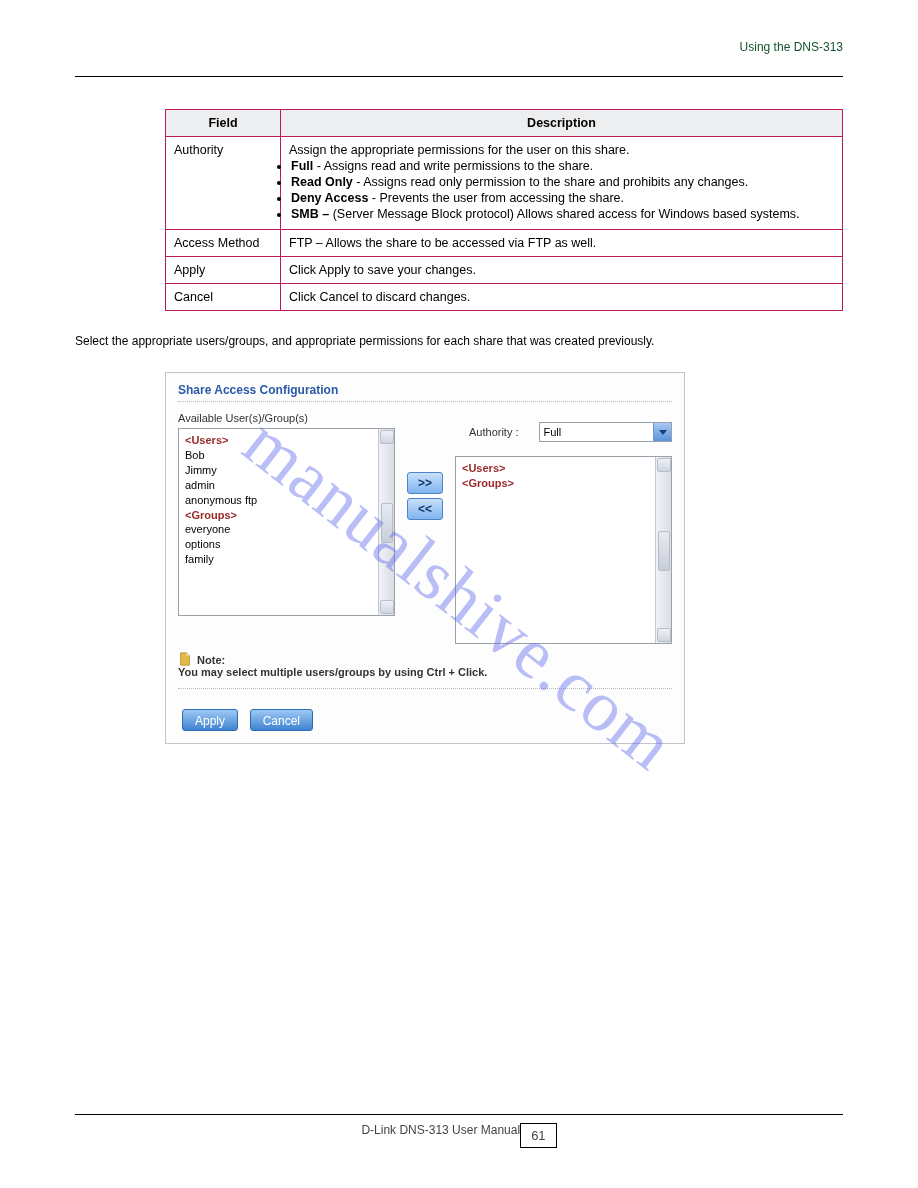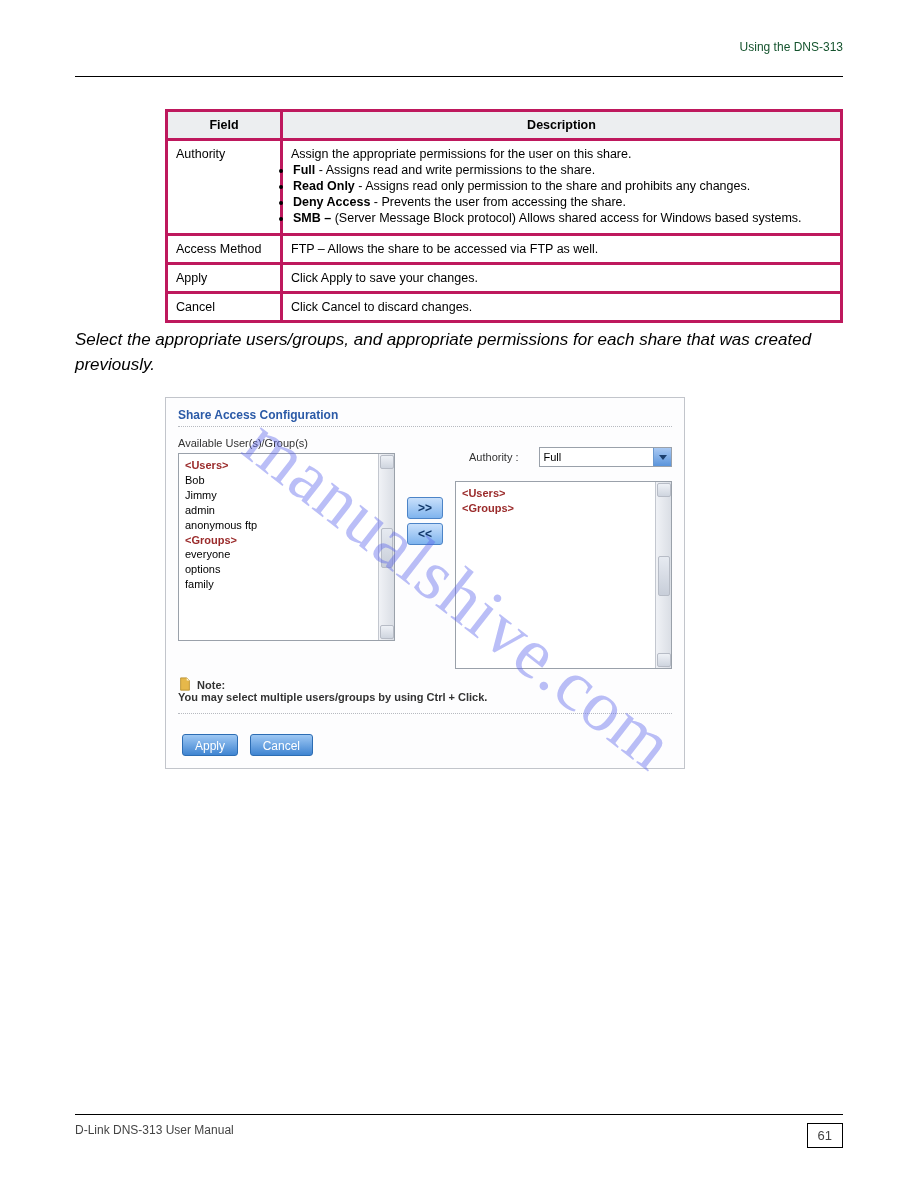--- a/index.html
+++ b/index.html
@@ -28,45 +28,44 @@
   }
 
   
   table.main-table {
     width: 100%;
     border-collapse: collapse;
     margin-left: 90px;
     width: calc(100% - 90px);
   }
   table.main-table th, table.main-table td {
-    border: 3px solid #be185d;
+    border: 1px solid #be185d;
     padding: 6px 8px;
     vertical-align: top;
     font-size: 12.5px;
   }
   table.main-table th {
     background: #eceef0;
     font-weight: bold;
     text-align: center;
   }
   table.main-table td.label-col { width: 115px; }
   table.main-table ul { margin-left: 2px; }
   table.main-table ul li { margin: 2px 0; }
   .row-narrow td { padding: 6px 8px; }
 
   .section-h {
     font-size: 20px;
     font-weight: bold;
     margin: 38px 0 8px 0;
   }
   .body-p {
-    font-size: 17px;
+    font-size: 12px;
     line-height: 1.45;
-    margin: 5px 0;
-    font-style: italic;
+    margin: 22px 0;
   }
 
   
   .shot {
     margin: 20px 0 0 90px;
     width: 520px;
     border: 1px solid #c2c5cb;
     background: #fdfdfe;
     padding: 10px 12px 12px 12px;
     position: relative;
@@ -236,21 +235,21 @@
     bottom: 40px;
     left: 75px;
     right: 75px;
   }
   .footer-rule {
     border-top: 1.5px solid #000;
     margin-bottom: 8px;
   }
   .footer-row {
     display: flex;
-    justify-content: space-between;
+    justify-content: center;
     font-size: 12px;
     color: #444;
   }
   .footer-box {
     border: 1px solid #000;
     padding: 4px 10px;
     font-size: 13px;
   }
 </style>
 </head>

